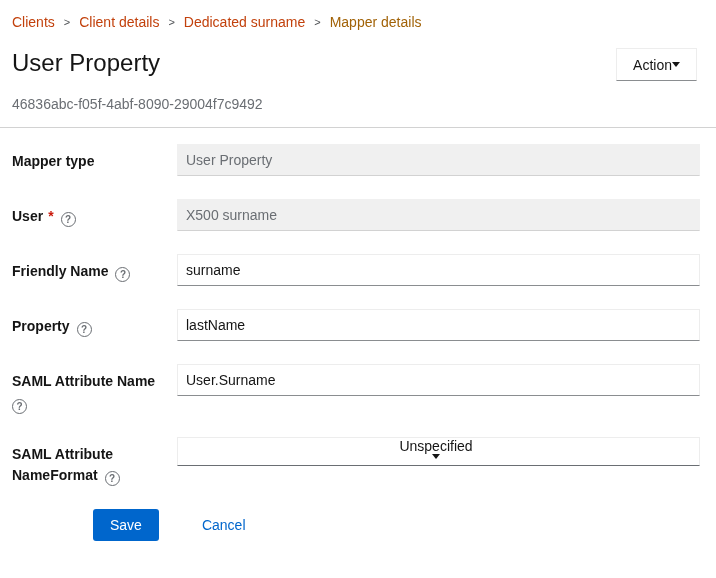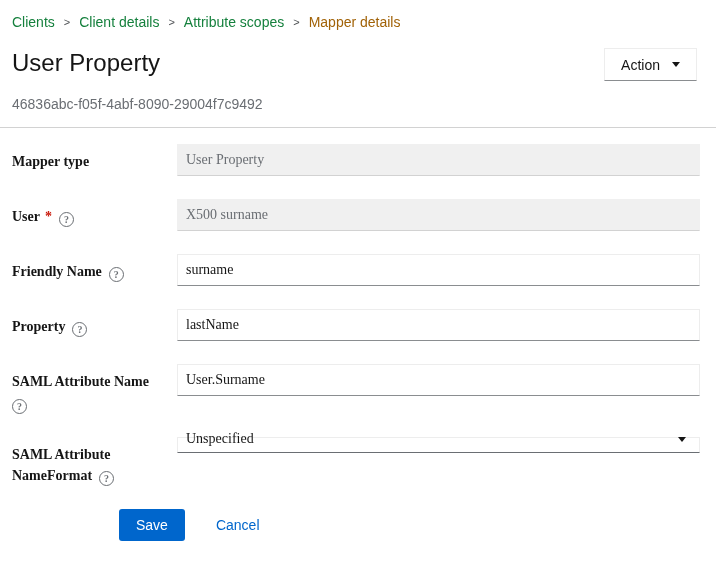--- a/index.html
+++ b/index.html
@@ -12,37 +12,37 @@
   }
 
   
   .breadcrumb {
     padding: 14px 12px 0 12px;
     font-size: 14px;
     line-height: 16px;
     display: flex;
     align-items: center;
   }
-  .bc-item { color: #15803d; text-decoration: none; cursor: pointer; }
+  .bc-item { color: #c2410c; text-decoration: none; cursor: pointer; }
   .bc-item.current { color: #a16207; cursor: default; }
   .bc-sep { margin: 0 9px; color: #4f5255; font-size: 11px; }
 
   
   .page-header {
     display: flex;
     justify-content: space-between;
     align-items: flex-start;
     padding: 18px 19px 0 12px;
   }
   .page-title { font-size: 24px; line-height: 30px; font-weight: 400; color: #151515; }
   .page-subtitle { margin-top: 18px; font-size: 14px; line-height: 16px; color: #6a6e73; }
   .action-btn {
     display: inline-flex;
     align-items: center;
-    gap: 12px;
+    gap: 0;
     height: 33px;
     padding: 0 16px;
     background: #ffffff;
     border: 1px solid #ededed;
     border-bottom: 1px solid #8a8d90;
     font-family: inherit;
     font-size: 14px;
     color: #151515;
     cursor: pointer;
   }
@@ -50,21 +50,21 @@
     width: 0; height: 0;
     border-left: 4px solid transparent;
     border-right: 4px solid transparent;
     border-top: 5px solid #151515;
     display: inline-block;
   }
 
   .divider { border: none; border-top: 1px solid #d2d2d2; margin-top: 15px; }
 
   
-  .mapper-form { padding-top: 16px; font-family: Liberation Serif, serif; }
+  .mapper-form { padding-top: 16px; }
   .form-row { display: flex; margin-bottom: 23px; }
   .label-cell {
     flex: 0 0 177px;
     width: 177px;
     padding: 7px 0 0 12px;
     font-size: 14px;
     line-height: 21px;
     font-weight: 700;
     color: #151515;
   }
@@ -100,38 +100,40 @@
   }
   .pf-input:disabled {
     background: #f0f0f0;
     color: #6a6e73;
     border-color: #f0f0f0;
     border-bottom-color: #d2d2d2;
   }
 
   .pf-select {
     width: 100%;
-    height: 16px;
+    height: 29px;
     display: flex;
     align-items: center;
     justify-content: space-between;
     padding: 0 13px 12px 8px;
     font-size: 14px;
     color: #151515;
     background: #ffffff;
     border: 1px solid #ededed;
     border-bottom: 1px solid #6a6e73;
     cursor: pointer;
+    flex-direction: column;
   }
 
   
   .form-actions {
-    padding-left: 119px;
-    display: flex;
-    align-items: center;
+    padding-left: 93px;
+    display: flex;
+    align-items: center;
+    gap: 12px;
   }
   .save-btn {
     height: 32px;
     padding: 0 17px;
     background: #0066cc;
     border: none;
     border-radius: 3px;
     color: #ffffff;
     font-family: inherit;
     font-size: 14px;
@@ -146,21 +148,21 @@
   }
 </style>
 </head>
 <body>
 
 <nav class="breadcrumb">
     <a class="bc-item">Clients</a>
     <span class="bc-sep">&gt;</span>
     <a class="bc-item">Client details</a>
     <span class="bc-sep">&gt;</span>
-    <a class="bc-item">Attribute scopes</a>
+    <a class="bc-item">Dedicated surname</a>
     <span class="bc-sep">&gt;</span>
     <span class="bc-item current">Mapper details</span>
   </nav>
 
 <header class="page-header">
   <div>
     <h1 class="page-title">User Property</h1>
     <div class="page-subtitle">46836abc-f05f-4abf-8090-29004f7c9492</div>
   </div>
   <button class="action-btn">

